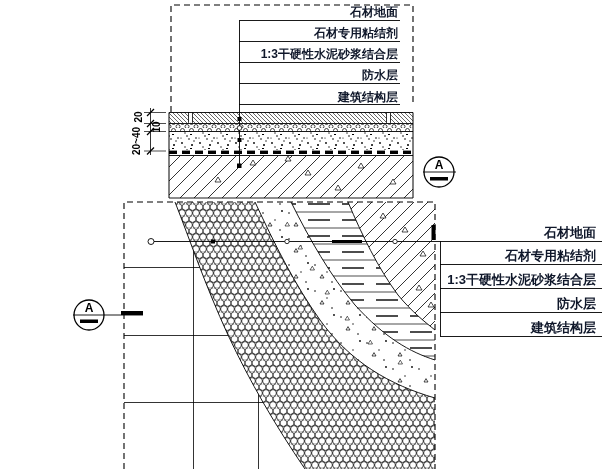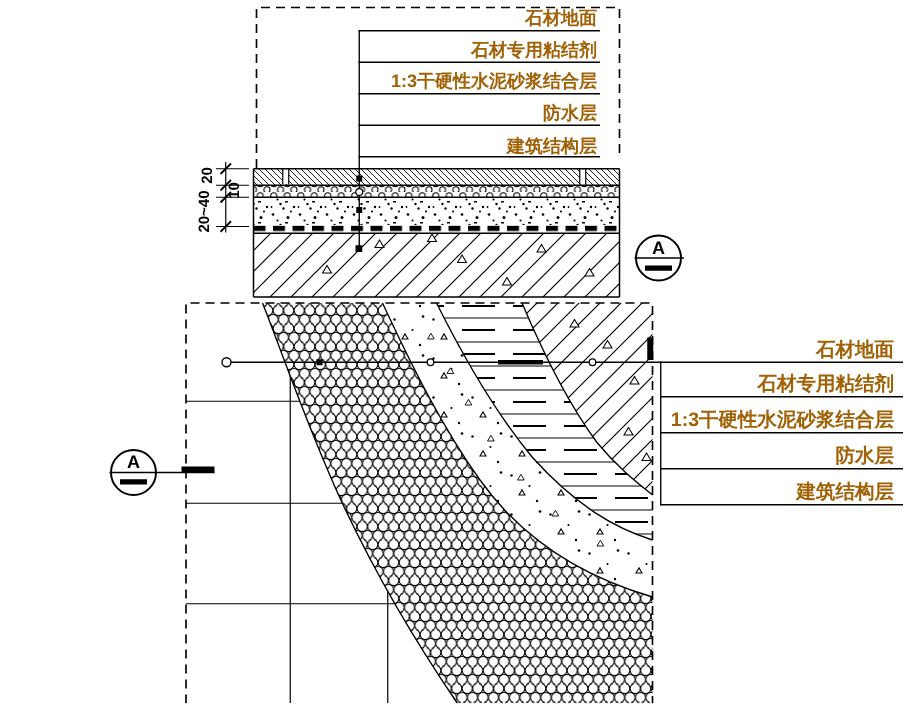--- a/index.html
+++ b/index.html
@@ -1,19 +1,19 @@
 <!DOCTYPE html>
 <html><head>
 <meta charset="utf-8">
 <style>
   html,body{margin:0;padding:0;background:#fff;}
   #stage{position:relative;width:604px;height:469px;background:#fff;overflow:hidden;
          font-family:"Liberation Sans","DejaVu Sans",sans-serif;color:#000;}
   #stage svg{position:absolute;left:0;top:0;}
-  .lbl{position:absolute;font-weight:bold;white-space:nowrap;color:#a16207;}
+  .lbl{position:absolute;font-weight:bold;white-space:nowrap;color:#0f172a;}
   .ulbl{font-size:12px;line-height:14px;right:206px;text-align:right;}
   .llbl{font-size:13px;line-height:15px;right:8px;text-align:right;}
   .dim{position:absolute;font-weight:bold;font-size:10px;line-height:12px;text-align:center;
        transform:rotate(-90deg);}
   .seclet{position:absolute;font-weight:bold;font-size:12px;line-height:13px;width:20px;text-align:center;}
 </style>
 </head>
 <body>
 
 <div id="stage">

